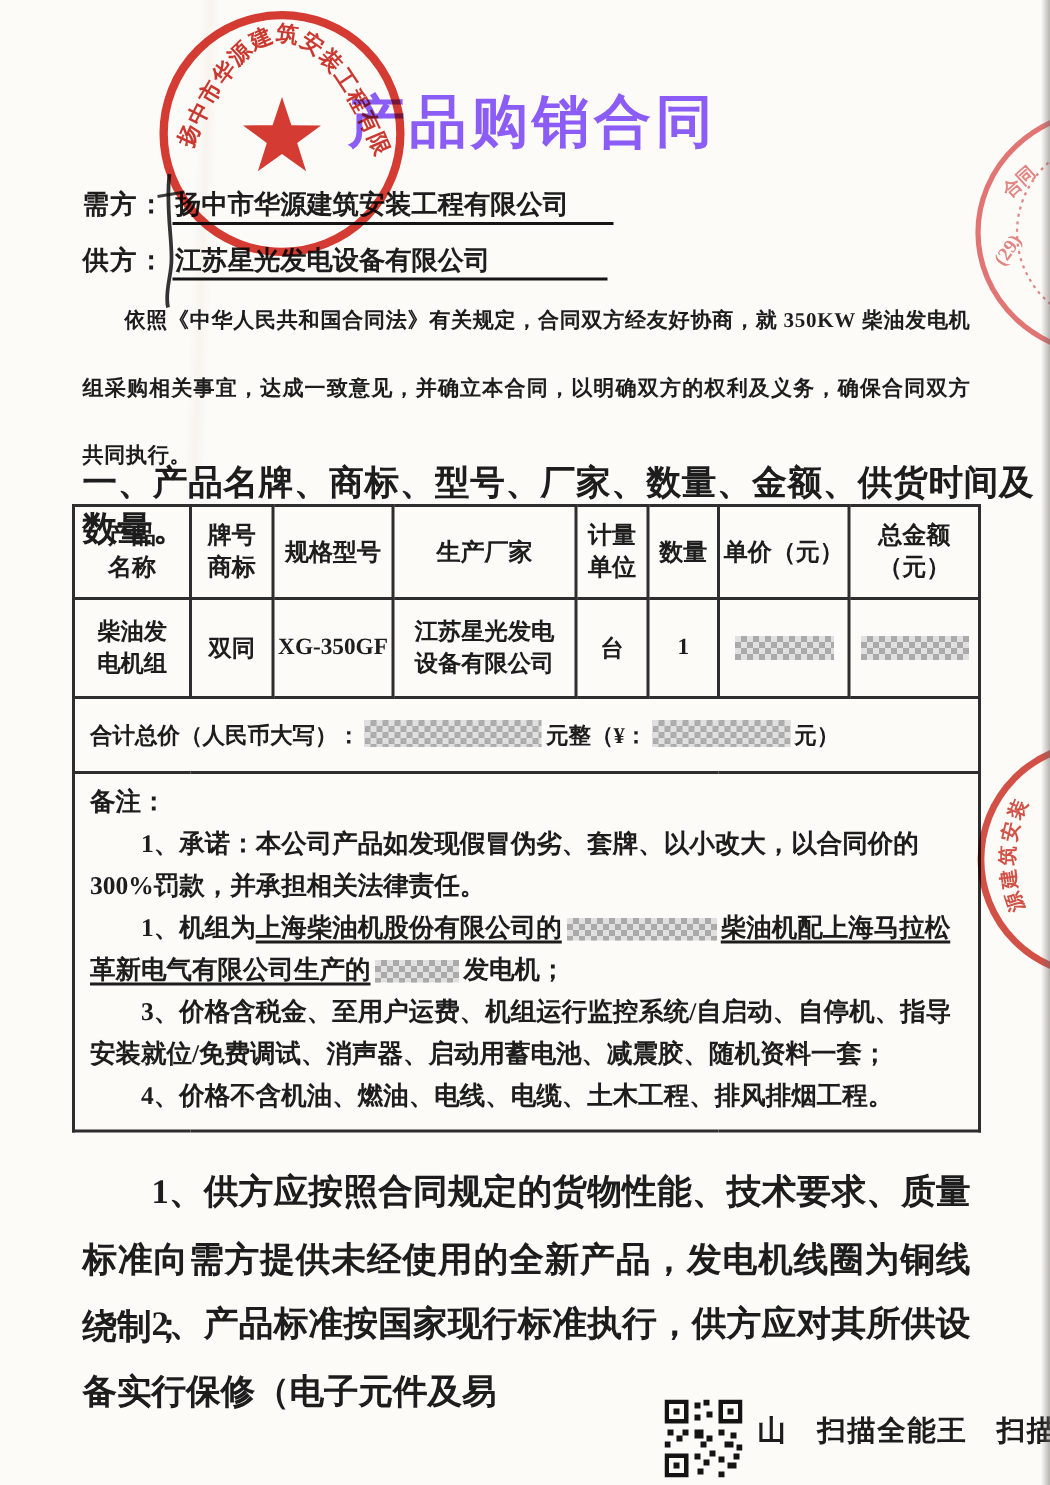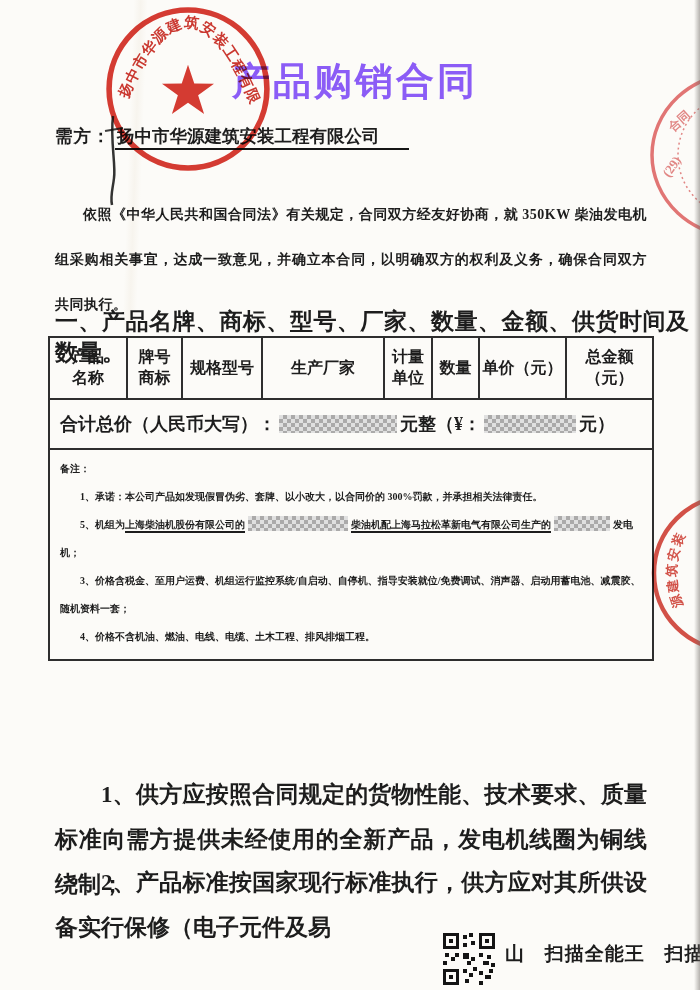--- a/index.html
+++ b/index.html
@@ -22,22 +22,22 @@
   
   .preamble{left:55px;top:192px;width:592px;font-size:14px;font-weight:600;line-height:45px;
     text-indent:2em;text-align:justify;letter-spacing:.5px;}
   .sec-head{left:55px;font-size:23px;font-weight:700;letter-spacing:.5px;}
   
   .ptable{position:absolute;left:48px;top:336px;width:604px;border-collapse:collapse;table-layout:fixed;padding-left:14px;}
   .ptable th,.ptable td{border:2px solid #2e2e2e;font-weight:700;text-align:center;vertical-align:middle;
     white-space:pre-line;padding:2px;}
   .ptable th{height:56px;font-size:16px;}
   .ptable .drow td{height:60px;font-size:15.5px;}
-  .ptable .totalcell{height:44px;text-align:left;font-size:18px;padding-left:10px;white-space:normal;}
-  .ptable .notescell{text-align:left;font-size:10px;line-height:28px;padding:5px 10px 8px 10px;white-space:normal;}
+  .ptable .totalcell{height:44px;text-align:left;font-size:15px;padding-left:10px;white-space:normal;}
+  .ptable .notescell{text-align:left;font-size:17px;line-height:28px;padding:5px 10px 8px 10px;white-space:normal;}
   .notescell p{margin:0;text-indent:2em;}
   .notescell .nlabel{text-indent:0;}
   .u{text-decoration:underline;text-decoration-thickness:1.5px;text-underline-offset:3px;}
   
   .mosaic{display:inline-block;vertical-align:-3px;margin:0 3px;
     background-image:
       linear-gradient(45deg,#9d9d9d 25%,transparent 25%,transparent 75%,#9d9d9d 75%),
       linear-gradient(45deg,#9d9d9d 25%,#dcdcdc 25%,#dcdcdc 75%,#9d9d9d 75%);
     background-size:8px 8px;background-position:0 0,4px 4px;opacity:.85;}
   .m-price{width:66px;height:16px;vertical-align:middle;}
@@ -59,20 +59,24 @@
 
 <div class="paper">
 
   <div class="crease"></div>
 
   <div class="abs doc-title">产品购销合同</div>
 
   <div class="abs party" style="top:124px;">
     <span class="lbl">需方：</span>
     <span class="name pad-b">扬中市华源建筑安装工程有限公司</span>
+  </div>
+  <div class="abs party" style="top:161px;">
+    <span class="lbl">供方：</span>
+    <span class="name pad-s">江苏星光发电设备有限公司</span>
   </div>
 
   <div class="abs preamble">依照《中华人民共和国合同法》有关规定，合同双方经友好协商，就 350KW 柴油发电机组采购相关事宜，达成一致意见，并确立本合同，以明确双方的权利及义务，确保合同双方共同执行。</div>
 
   <div class="abs sec-head" style="top:306px;">一、产品名牌、商标、型号、厂家、数量、金额、供货时间及数量。</div>
 
   <table class="ptable">
     <colgroup>
       <col style="width:78px">
         <col style="width:55px">
@@ -90,30 +94,42 @@
       <th>牌号
 商标</th>
       <th>规格型号</th>
       <th>生产厂家</th>
       <th>计量
 单位</th>
       <th>数量</th>
       <th>单价（元）</th>
       <th>总金额（元）</th>
     </tr>
+    <tr class="drow">
+      <td>柴油发
+电机组</td>
+      <td>双同</td>
+      <td>XG-350GF</td>
+      <td>江苏星光发电
+设备有限公司</td>
+      <td>台</td>
+      <td>1</td>
+      <td><span class="mosaic m-price"></span></td>
+      <td><span class="mosaic m-total"></span></td>
+    </tr>
     <tr>
       <td class="totalcell" colspan="8">
         <span>合计总价（人民币大写）：</span><span class="mosaic m-words"></span><span>元整（¥：</span><span class="mosaic m-amount"></span><span>元）</span>
       </td>
     </tr>
     <tr>
       <td class="notescell" colspan="8">
         <p class="nlabel">备注：</p>
         <p>1、承诺：本公司产品如发现假冒伪劣、套牌、以小改大，以合同价的 300%罚款，并承担相关法律责任。</p>
-        <p><span>5、机组为</span><span class="u">上海柴油机股份有限公司的</span><span class="mosaic m-engine"></span><span class="u">柴油机配上海马拉松革新电气有限公司生产的</span><span class="mosaic m-generator"></span><span>发电机；</span></p>
+        <p><span>1、机组为</span><span class="u">上海柴油机股份有限公司的</span><span class="mosaic m-engine"></span><span class="u">柴油机配上海马拉松革新电气有限公司生产的</span><span class="mosaic m-generator"></span><span>发电机；</span></p>
         <p>3、价格含税金、至用户运费、机组运行监控系统/自启动、自停机、指导安装就位/免费调试、消声器、启动用蓄电池、减震胶、随机资料一套；</p>
         <p>4、价格不含机油、燃油、电线、电缆、土木工程、排风排烟工程。</p>
       </td>
     </tr>
   </tbody>
     </table>
 
   <div class="abs s2" style="top:772px;">1、供方应按照合同规定的货物性能、技术要求、质量标准向需方提供未经使用的全新产品，发电机线圈为铜线绕制；</div>
   <div class="abs s2" style="top:860px;">2、产品标准按国家现行标准执行，供方应对其所供设备实行保修（电子元件及易</div>
 

